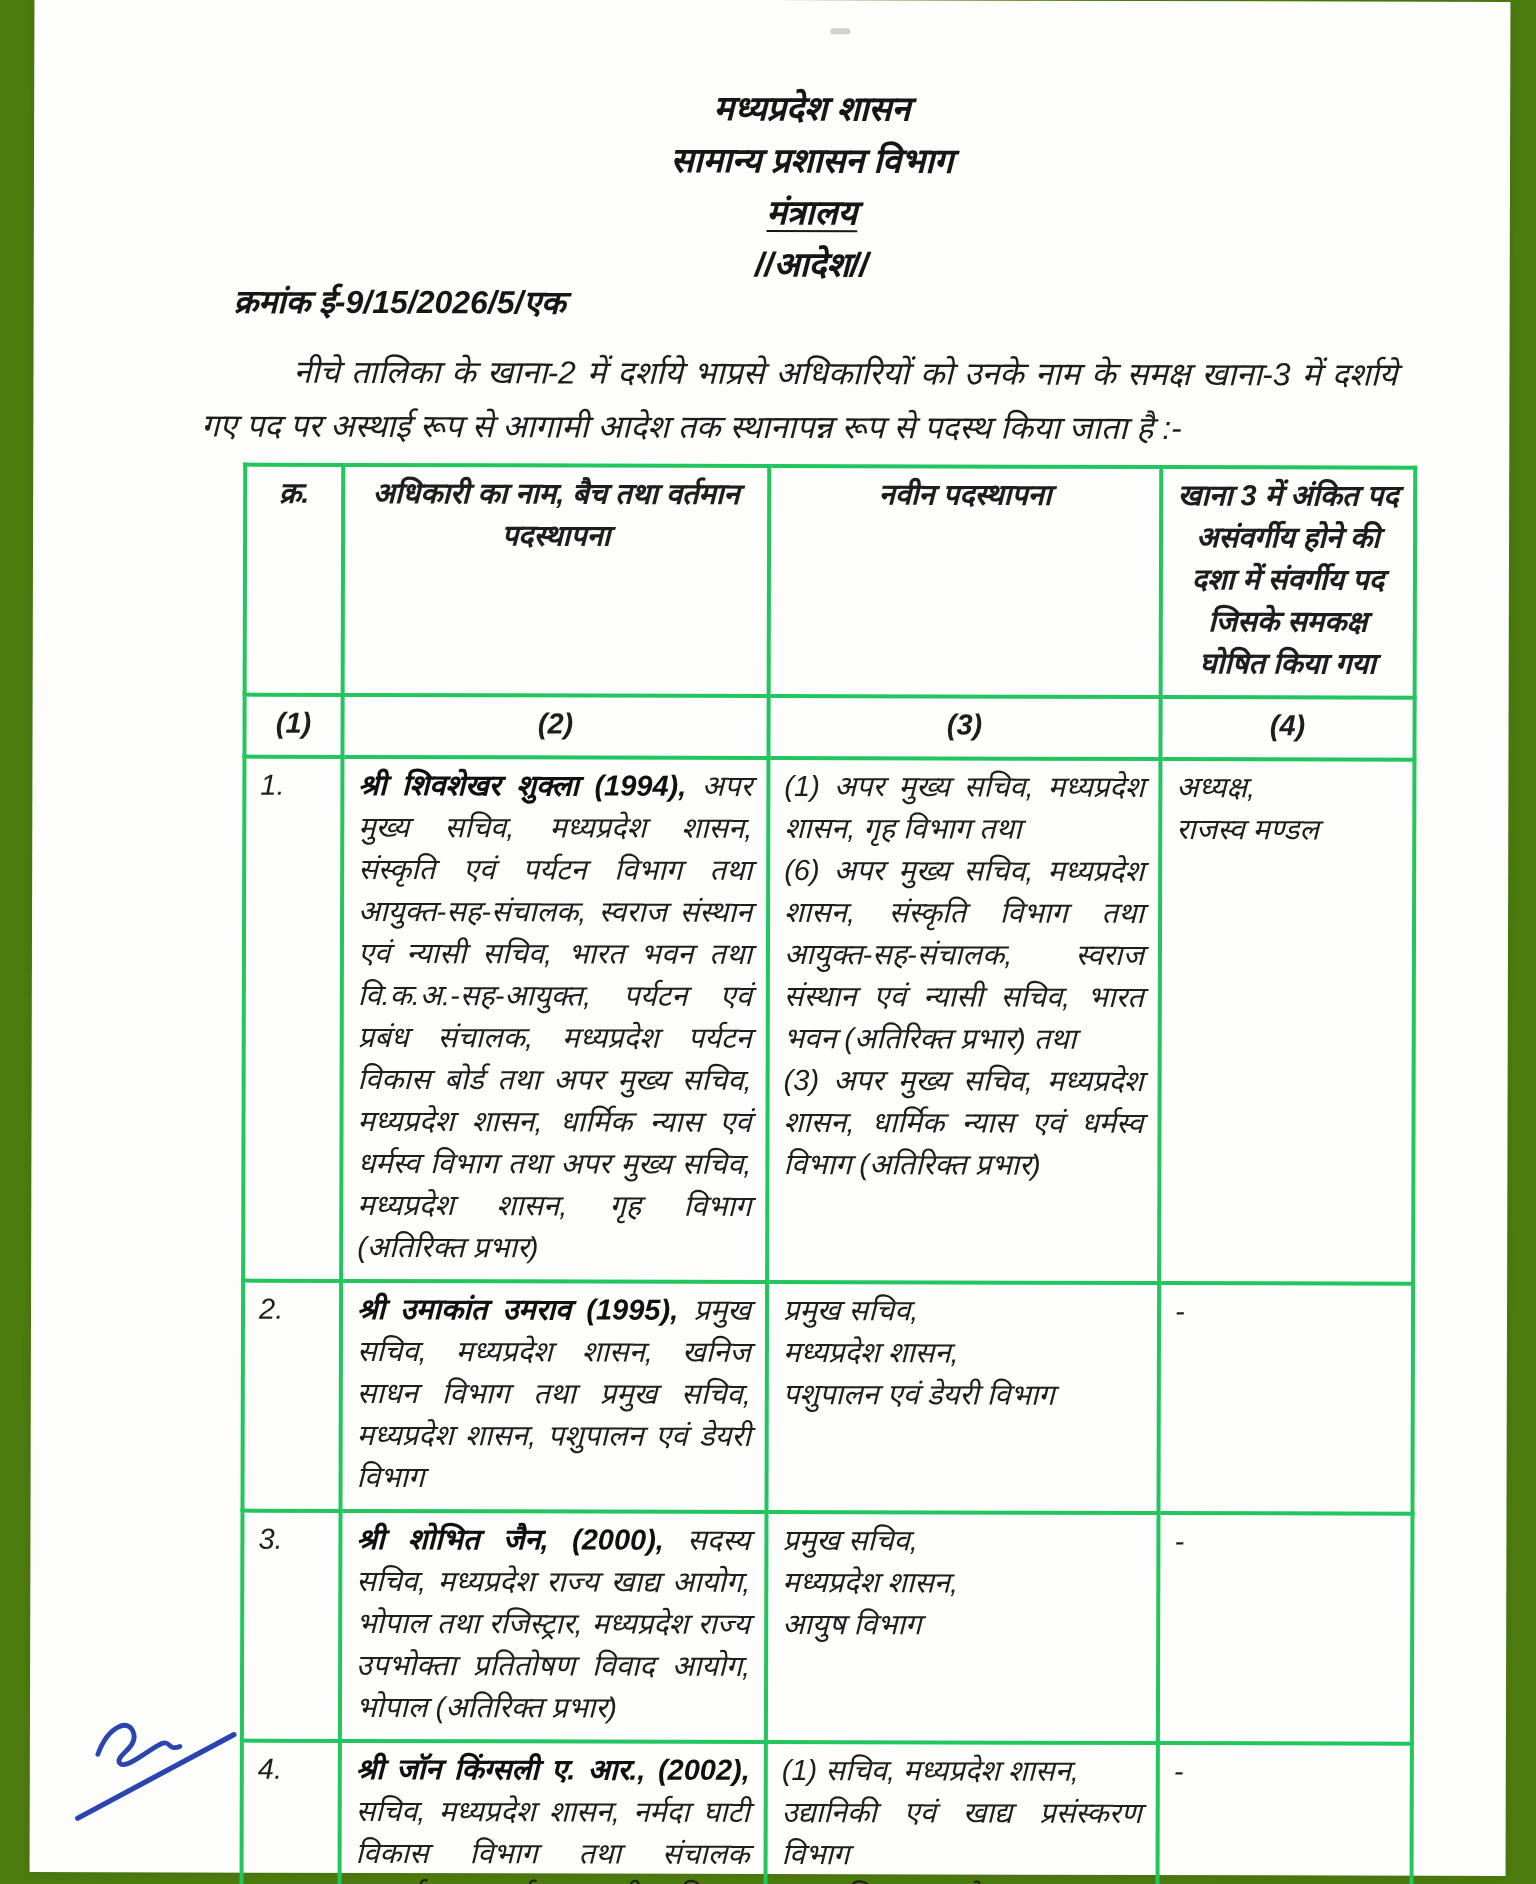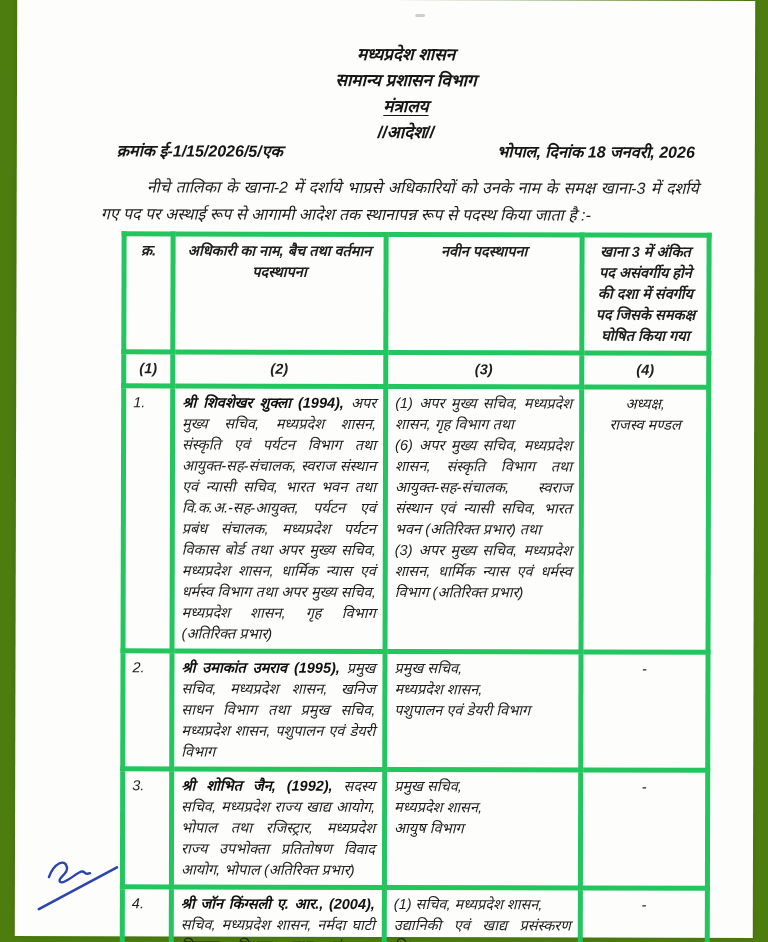--- a/index.html
+++ b/index.html
@@ -44,55 +44,54 @@
   table.order-table{
     position:absolute;top:232px;left:105px;
     width:585px;border-collapse:collapse;table-layout:fixed;
     color:#1e1e1e;
   }
   table.order-table col.c1{width:49px;}
   table.order-table col.c2{width:213px;}
   table.order-table col.c3{width:196px;}
   table.order-table col.c4{width:127px;}
   table.order-table th,table.order-table td{
-    border:5px solid #22c55e;
+    border:2px solid #22c55e;
     vertical-align:top;
     padding:4px 7px;
     font-size:14.5px;line-height:21px;
   }
   th.hdr{font-weight:bold;text-align:center;vertical-align:middle;font-size:15px;line-height:21px;}
   th.hdr-small{font-size:11.5px;line-height:15.5px;padding:4px 4px;margin-left:29px;}
   td.colnum{font-weight:bold;text-align:center;font-size:15px;padding:3px 2px;}
   td.sn{padding-left:9px;font-size:15px;}
   td.cell-justify{text-align:justify;margin-left:43px;}
   .officer-name{font-weight:bold;color:#101010;}
   .multiline{white-space:pre-line;}
-  td.equiv{text-align:center;margin-top:44px;}
+  td.equiv{text-align:left;margin-top:44px;}
   .sig{
     position:absolute;left:20px;top:850px;width:96px;height:66px;
   }
 </style>
 </head>
 <body>
 
 <div class="canvas">
   <div class="paper">
 
     <div class="scan-artifact"></div>
 
     <div class="doc-header">
       <div>मध्यप्रदेश शासन</div>
       <div>सामान्य प्रशासन विभाग</div>
       <div class="underlined">मंत्रालय</div>
       <div>//आदेश//</div>
     </div>
 
     <div class="ref-row">
-      <span>क्रमांक ई-1/15/2026/5/एक</span>
-      <span>भोपाल, दिनांक 18 जनवरी, 2026</span>
+      <span>क्रमांक ई-9/15/2026/5/एक</span>
     </div>
 
     <div class="intro">नीचे तालिका के खाना-2 में दर्शाये भाप्रसे अधिकारियों को उनके नाम के समक्ष खाना-3 में दर्शाये गए पद पर अस्थाई रूप से आगामी आदेश तक स्थानापन्न रूप से पदस्थ किया जाता है :-</div>
 
     <table class="order-table">
       <colgroup>
           <col class="c1">
           <col class="c2">
           <col class="c3">
           <col class="c4">
@@ -132,33 +131,33 @@
           </td>
           <td class="cell-justify multiline">प्रमुख सचिव,
 मध्यप्रदेश शासन,
 पशुपालन एवं डेयरी विभाग</td>
           <td class="equiv multiline">-</td>
         </tr>
 
         <tr style="height:109px;">
           <td class="sn">3.</td>
           <td class="cell-justify">
-            <span class="officer-name">श्री शोभित जैन, (1992),</span>
+            <span class="officer-name">श्री शोभित जैन, (2000),</span>
             <span>सदस्य सचिव, मध्यप्रदेश राज्य खाद्य आयोग, भोपाल तथा रजिस्ट्रार, मध्यप्रदेश राज्य उपभोक्ता प्रतितोषण विवाद आयोग, भोपाल (अतिरिक्त प्रभार)</span>
           </td>
           <td class="cell-justify multiline">प्रमुख सचिव,
 मध्यप्रदेश शासन,
 आयुष विभाग</td>
           <td class="equiv multiline">-</td>
         </tr>
 
         <tr style="height:175px;">
           <td class="sn">4.</td>
           <td class="cell-justify">
-            <span class="officer-name">श्री जॉन किंग्सली ए. आर., (2004),</span>
+            <span class="officer-name">श्री जॉन किंग्सली ए. आर., (2002),</span>
             <span>सचिव, मध्यप्रदेश शासन, नर्मदा घाटी विकास विभाग तथा संचालक (पुनर्वास), नर्मदा घाटी विकास प्राधिकरण, भोपाल तथा सचिव, मध्यप्रदेश शासन, जल संसाधन विभाग (अतिरिक्त प्रभार)</span>
           </td>
           <td class="cell-justify multiline">(1) सचिव, मध्यप्रदेश शासन,
 उद्यानिकी एवं खाद्य प्रसंस्करण विभाग
 (2) सचिव, मध्यप्रदेश शासन,
 नर्मदा घाटी विकास विभाग (अतिरिक्त प्रभार) तथा
 (3) संचालक (पुनर्वास), नर्मदा घाटी विकास प्राधिकरण, भोपाल (अतिरिक्त प्रभार) तथा
 (4) सचिव, मध्यप्रदेश शासन,
 जल संसाधन विभाग (अतिरिक्त प्रभार)</td>
           <td class="equiv multiline">-</td>

